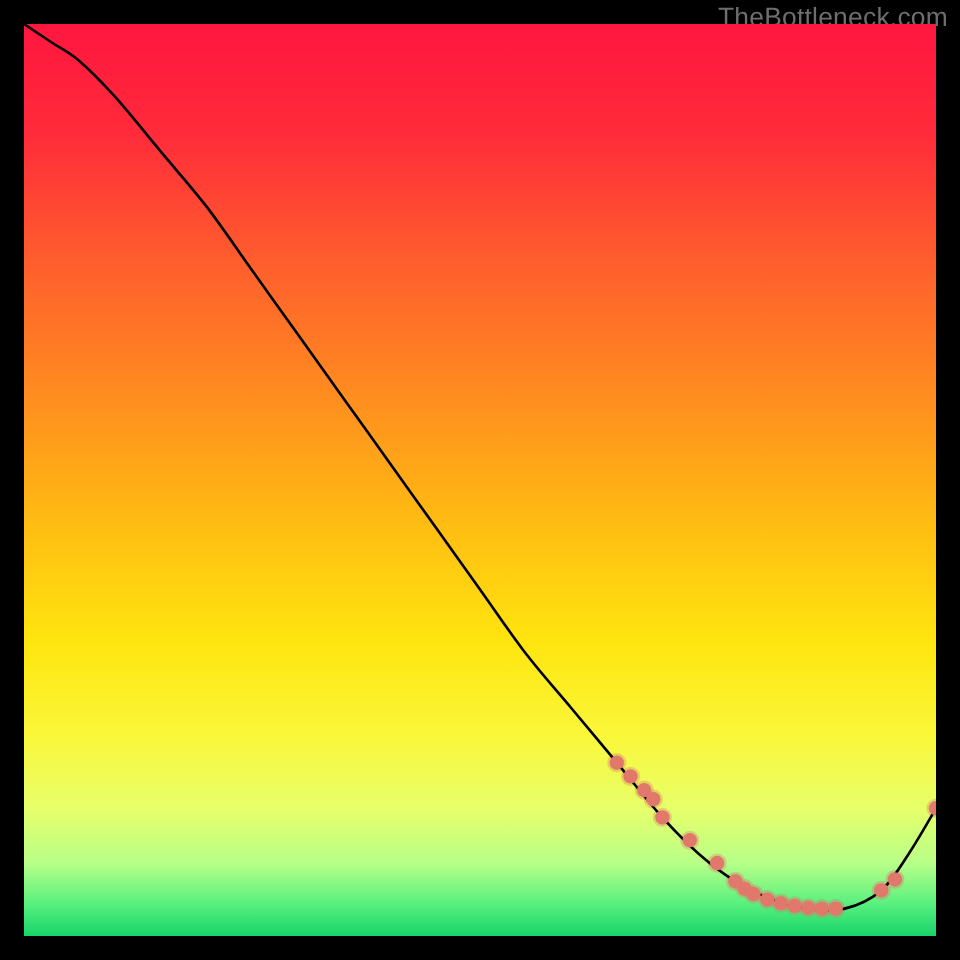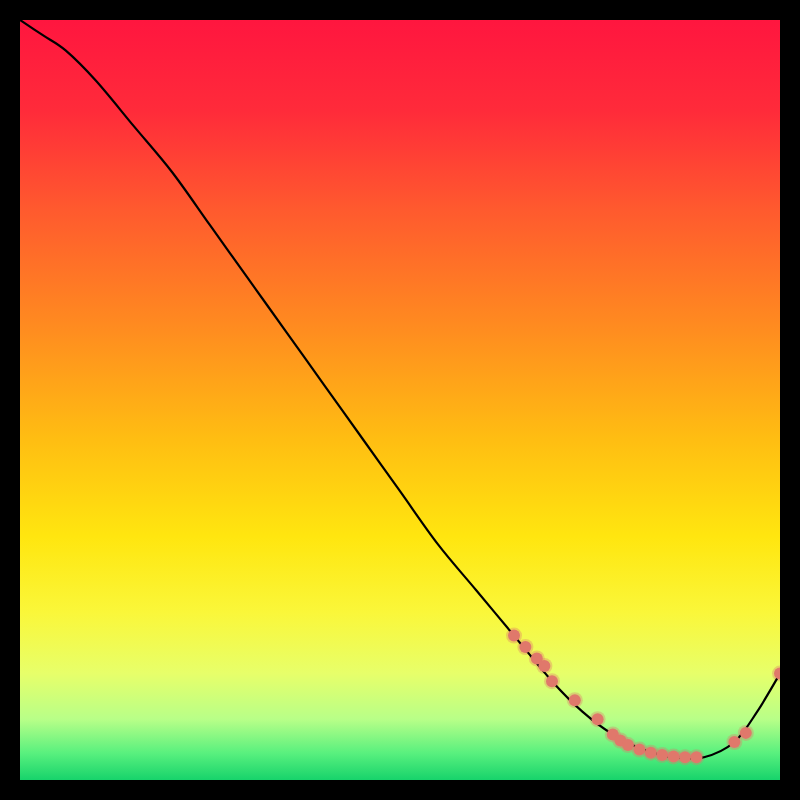--- a/index.html
+++ b/index.html
@@ -33,20 +33,21 @@
     font-weight: 500;
     letter-spacing: 0.2px;
     user-select: none;
   }
   svg { display: block; }
 </style>
 </head>
 <body>
 
 <div class="stage">
+  <div class="watermark">TheBottleneck.com</div>
 
   <svg class="plot" viewBox="0 0 760 760" preserveAspectRatio="none">
     <defs>
       <linearGradient id="bg-grad" x1="0" y1="0" x2="0" y2="1">
       <stop offset="0.00%" stop-color="#ff163f"></stop>
           <stop offset="12.00%" stop-color="#ff2b3a"></stop>
           <stop offset="25.00%" stop-color="#ff5a2e"></stop>
           <stop offset="40.00%" stop-color="#ff8a20"></stop>
           <stop offset="55.00%" stop-color="#ffbd12"></stop>
           <stop offset="68.00%" stop-color="#ffe60f"></stop>

